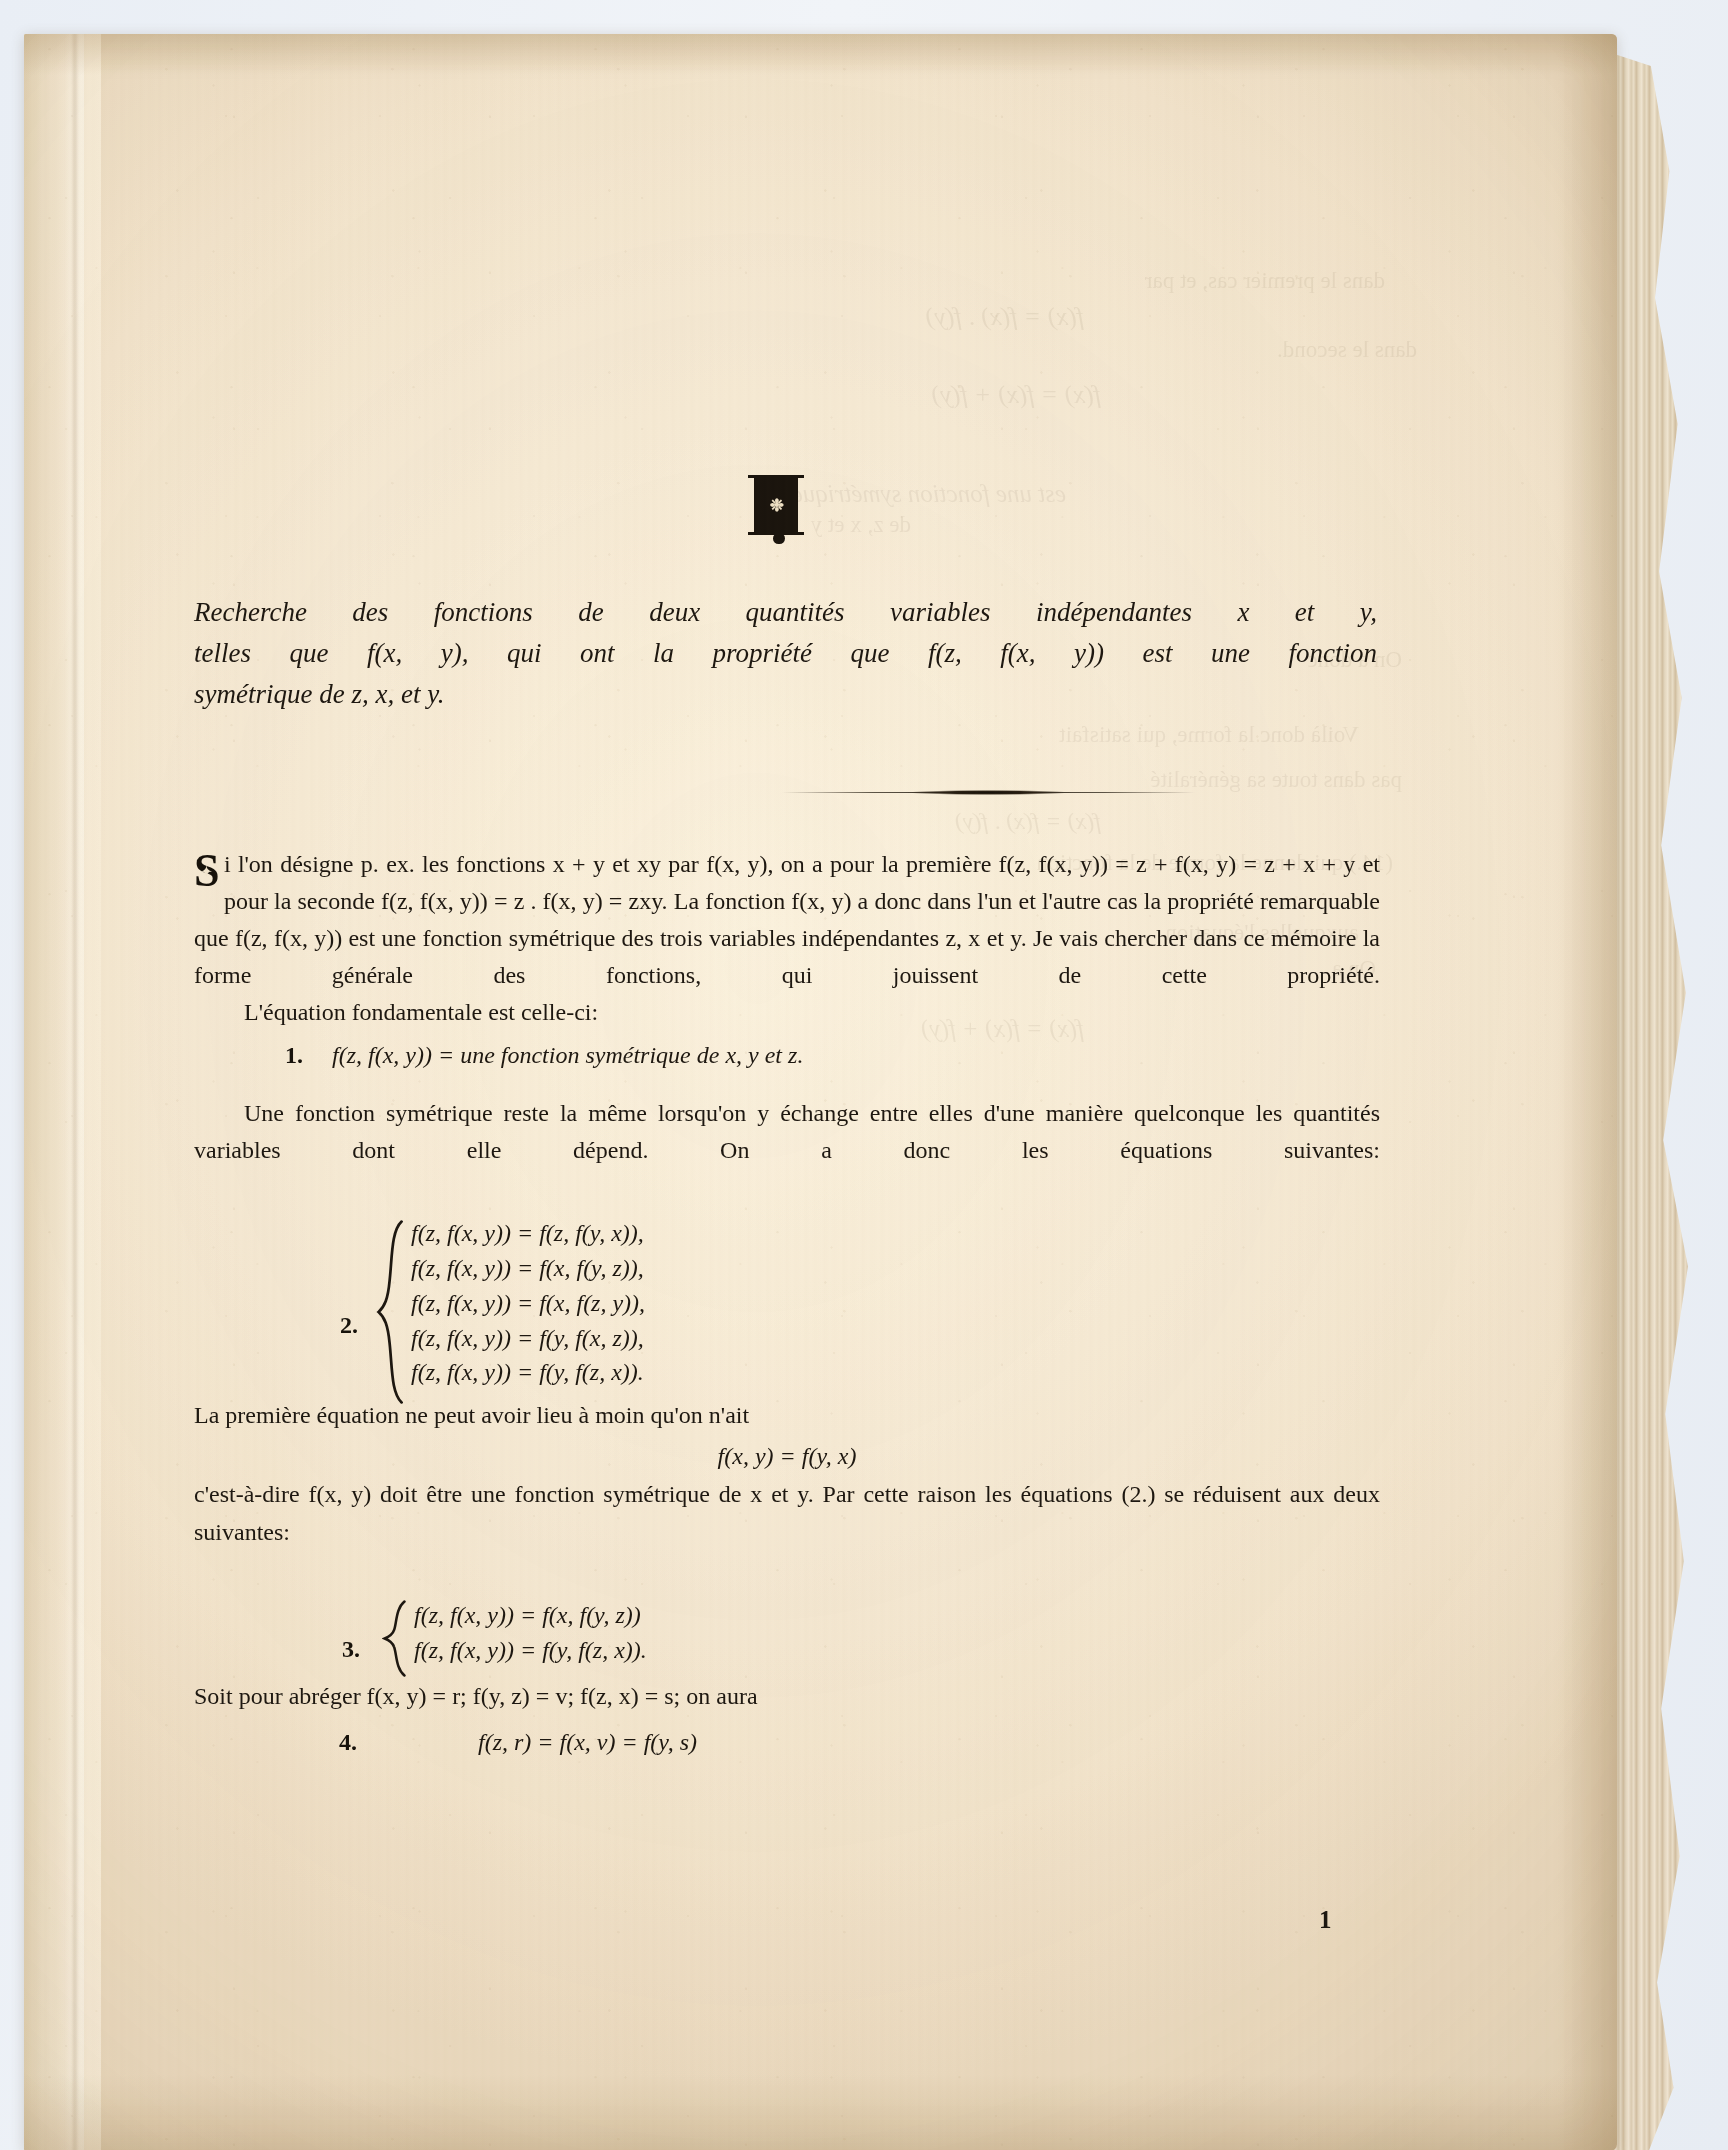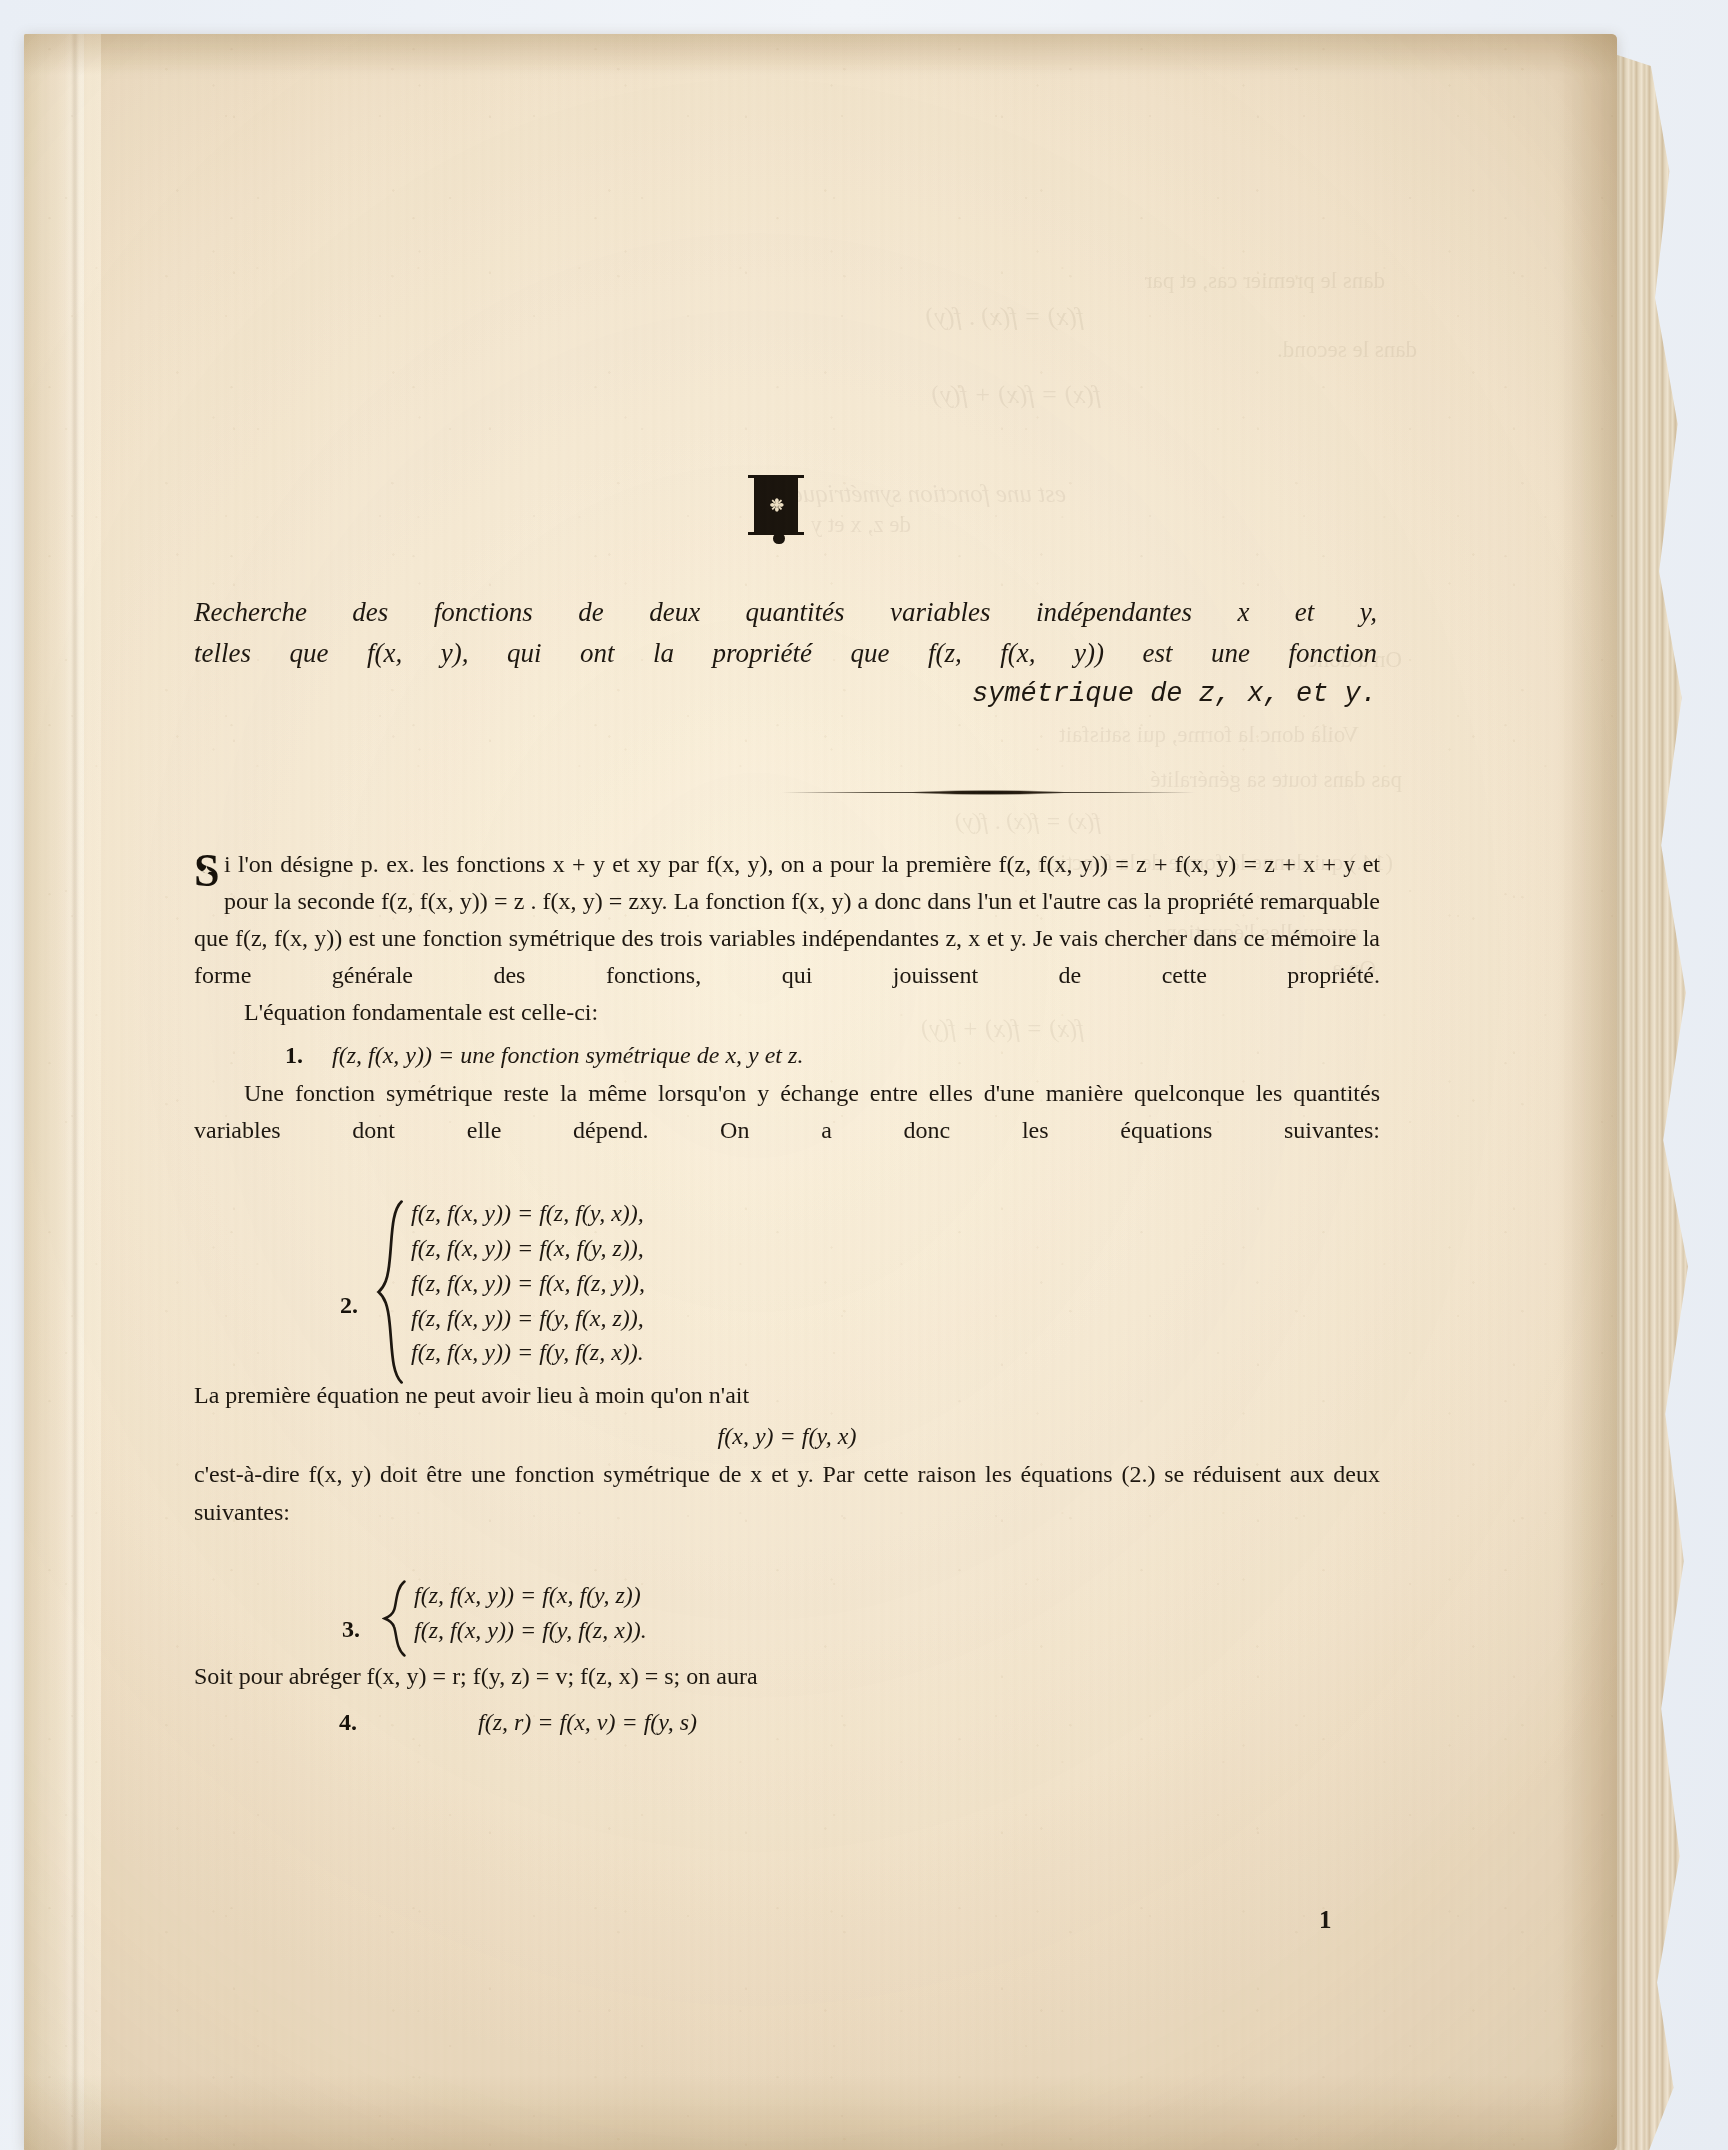--- a/index.html
+++ b/index.html
@@ -90,21 +90,21 @@
     font-size:17px;color:#efe2c7;letter-spacing:-1.7px;visibility:visible;}
   .dot-I{display:inline-block;width:11.2px;height:11.2px;border-radius:50%;
     background:#1a140d;margin-left:6px;vertical-align:baseline;}
 
   
   #title{position:absolute;left:19px;top:558px;width:1183px;
     font-style:italic;font-size:27px;line-height:1.52;color:#1d1710;
     text-align:center;}
   #title .l1{display:block;text-align:justify;text-align-last:justify;}
   #title .l2{display:block;text-align:justify;text-align-last:justify;}
-  #title .l3{display:block;text-align:right;font-family:Liberation Mono, monospace;}
+  #title .l3{display:block;text-align:left;}
 
   
   #rule{position:absolute;left:607px;top:754px;width:413px;height:10.3px;}
   #rule .hair{position:absolute;left:0;top:4.3px;width:100%;height:1.1px;
     background:linear-gradient(90deg,rgba(40,32,20,0),rgba(40,32,20,.75) 22%,
       rgba(30,24,14,.95) 50%,rgba(40,32,20,.75) 78%,rgba(40,32,20,0));}
   #rule .fat{position:absolute;left:30%;top:2.2px;width:40%;height:5.2px;
     background:radial-gradient(ellipse 50% 50% at 50% 50%,#16110a 0%,#2a2013 55%,rgba(42,32,19,0) 100%);}
 
   
@@ -199,21 +199,21 @@
 
         <p class="p just"><span class="dropS"><span>S</span><span class="fil">✦</span></span><span>i l'on désigne p. ex. les fonctions x + y et xy par f(x, y), on a pour la première f(z, f(x, y)) = z + f(x, y) = z + x + y et pour la seconde f(z, f(x, y)) = z . f(x, y) = zxy.  La fonction f(x, y) a donc dans l'un et l'autre cas la propriété remarquable que f(z, f(x, y)) est une fonction symétrique des trois variables indépendantes z, x et y.  Je vais chercher dans ce mémoire la forme générale des fonctions, qui jouissent de cette propriété.</span></p>
 
         <p class="p indent">L'équation fondamentale est celle-ci:</p>
 
         <div class="line-1">
           <span class="num">1.</span>
           <span class="txt eqq">f(z, f(x, y)) = une fonction symétrique de x, y et z.</span>
         </div>
 
-        <p class="p indent just" style="margin-top:1px;">Une fonction symétrique reste la même lorsqu'on y échange entre elles d'une manière quelconque les quantités variables dont elle dépend.  On a donc les équations suivantes:</p>
+        <p class="p indent just" style="margin-top:21px;">Une fonction symétrique reste la même lorsqu'on y échange entre elles d'une manière quelconque les quantités variables dont elle dépend.  On a donc les équations suivantes:</p>
 
         <div class="sys">
           <span class="num" style="top:91px;">2.</span>
           <span class="brace" style="left:182px;top:1.7px;">
             <svg width="29" height="188" viewBox="0 0 34 218" aria-hidden="true">
               <path d="M30 3 C18 14 19 44 16 72 C14 94 10 103 3 109 C10 115 14 124 16 146 C19 174 18 204 30 215" fill="none" stroke="#1d1710" stroke-width="3.2" stroke-linecap="round"></path>
             </svg>
           </span>
           <div class="rows">
             <div class="r">f(z, f(x, y)) = f(z, f(y, x)),</div>

